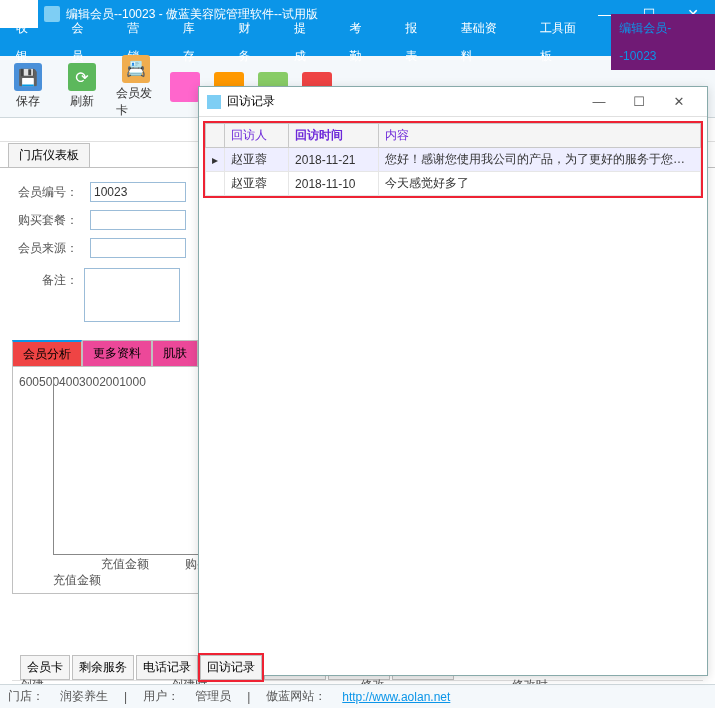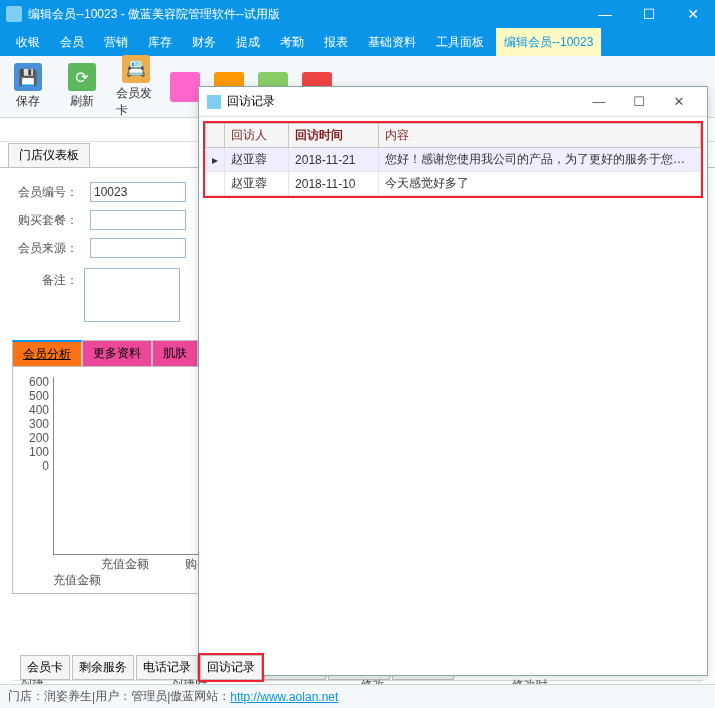--- a/index.html
+++ b/index.html
@@ -1,25 +1,25 @@
 <!DOCTYPE html>
 <html><head>
 <meta charset="utf-8">
 <style>
 * { box-sizing: border-box; margin: 0; padding: 0; font-family: "Microsoft YaHei", sans-serif; font-size: 12px; }
 body { background: #fff; width: 715px; height: 708px; position: relative; overflow: hidden; }
 
-.titlebar { height: 28px; background: #0b95e8; display: flex; align-items: center; color: #fff; padding-left: 6px; }
+.titlebar { height: 28px; background: #0b95e8; display: flex; align-items: center; color: #fff; padding-left: 6px; margin-left: 38px; }
 .titlebar .app-icon { width: 16px; height: 16px; background: #7ecef4; border-radius: 2px; margin-right: 6px; }
 .titlebar .spacer { flex: 1; }
 .titlebar .winbtn { width: 44px; height: 28px; color: #fff; display: flex; align-items: center; justify-content: center; font-size: 14px; }
 
-.menubar { height: 28px; background: #0b95e8; display: flex; align-items: center; padding-left: 8px; color: #fff; gap: 4px; }
+.menubar { height: 28px; background: #0b95e8; display: flex; align-items: center; padding-left: 8px; color: #fff; gap: 16px; }
 .menubar .menu-item { padding: 0 8px; line-height: 28px; }
-.menubar .menu-item.active { background: #fef9c3; color: #0b95e8; }
+.menubar .menu-item.active { background: #701a75; color: #0b95e8; }
 
 .toolbar { height: 62px; background: #f4f8fb; border-bottom: 1px solid #cfd8dc; display: flex; align-items: center; padding: 4px 8px; gap: 14px; }
 .tool-btn { display: flex; flex-direction: column; align-items: center; gap: 2px; color: #333; width: 40px; }
 .tool-btn .icon { width: 28px; height: 28px; border-radius: 3px; display: flex; align-items: center; justify-content: center; color: #fff; font-size: 16px; }
 .tool-btn .icon.save { background: #4a90d9; }
 .tool-btn .icon.refresh { background: #5cb85c; }
 .tool-btn .icon.card { background: #f0ad4e; }
 .tool-extra { width: 30px; height: 30px; border-radius: 3px; }
 
 .record-label-row { height: 24px; display: flex; align-items: center; justify-content: center; color: #555; border-bottom: 1px solid #e0e0e0; }
@@ -31,52 +31,52 @@
 .form-area { padding: 10px 12px 8px 12px; }
 .form-row { display: flex; align-items: center; height: 28px; }
 .form-row .label { width: 66px; color: #555; text-align: right; margin-right: 12px; }
 .form-row .tinput { width: 96px; height: 20px; border: 1px solid #9bbcd8; padding: 1px 3px; background: #fff; color: #333; }
 .note-row { display: flex; align-items: flex-start; margin-top: 6px; }
 .note-row .label { width: 66px; color: #555; text-align: right; margin-right: 6px; padding-top: 4px; }
 .note-box { width: 96px; height: 54px; border: 1px solid #9bbcd8; background: #fff; }
 
 .subtabs { margin-top: 18px; display: flex; gap: 0; }
 .subtab { padding: 4px 10px; border: 1px solid #c0c0c0; border-bottom: none; background: #ec4899; }
-.subtab.active { background: #f97316; border-top: 2px solid #0b95e8; text-decoration: underline; }
+.subtab.active { background: #ef4444; border-top: 2px solid #0b95e8; }
 
 .chart-wrap { border: 1px solid #c0c0c0; height: 228px; position: relative; margin-top: -1px; }
-.chart-y { position: absolute; left: 6px; top: 8px; bottom: 36px; width: 30px; display: flex; flex-direction: column; text-align: right; color: #555; }
+.chart-y { position: absolute; left: 6px; top: 8px; bottom: 36px; width: 30px; display: flex; flex-direction: row; text-align: right; color: #555; }
 .chart-grid { position: absolute; left: 40px; right: 6px; top: 10px; bottom: 38px; border-left: 1px solid #888; border-bottom: 1px solid #888; }
 .chart-xlabels { position: absolute; left: 40px; bottom: 20px; display: flex; gap: 36px; color: #555; }
 .chart-xlabels2 { position: absolute; left: 40px; bottom: 4px; display: flex; gap: 36px; color: #555; }
 .chart-legend { position: absolute; right: 8px; bottom: -22px; display: flex; align-items: center; gap: 4px; }
 .chart-legend .sw { width: 14px; height: 10px; background: #0b95e8; border: 1px solid #0b95e8; }
 
 .bottom-tabs { margin-top: 40px; display: flex; gap: 2px; padding-left: 8px; }
 .btab { padding: 3px 6px; border: 1px solid #c0c0c0; background: #f5f5f5; }
 .btab.highlight { outline: 2px solid #e23; position: relative; z-index: 1; }
 
 .meta-row { display: flex; align-items: center; height: 26px; padding: 0 8px; gap: 6px; border-top: 1px solid #e0e0e0; color: #555; }
 .meta-row .mlabel { margin-right: 4px; }
 .meta-row .minput { border: 1px solid #9bbcd8; width: 96px; height: 20px; padding: 1px 3px; }
 .meta-row .minput.date { width: 124px; }
 
-.statusbar { position: absolute; left: 0; right: 0; bottom: 0; height: 24px; background: #f4f8fb; border-top: 1px solid #cfd8dc; display: flex; align-items: center; padding: 0 8px; color: #555; gap: 0; }
+.statusbar { position: absolute; left: 0; right: 0; bottom: 0; height: 24px; background: #f4f8fb; border-top: 1px solid #cfd8dc; display: flex; align-items: center; padding: 0 8px; color: #555; gap: 16px; }
 .statusbar a { color: #0b95e8; text-decoration: underline; }
 
 
 .popup { position: absolute; left: 198px; top: 86px; width: 510px; height: 590px; background: #fff; border: 1px solid #8aa; box-shadow: 0 2px 10px rgba(0,0,0,.15); }
 .popup .ptitle { height: 30px; display: flex; align-items: center; padding: 0 8px; border-bottom: 1px solid #e0e0e0; }
 .popup .ptitle .picon { width: 14px; height: 14px; background: #7ecef4; margin-right: 6px; }
 .popup .ptitle .spacer { flex: 1; }
 .popup .ptitle .pbtn { width: 40px; text-align: center; color: #555; font-size: 13px; }
 .popup-body { padding: 4px; }
 .ptable-wrap { border: 2px solid #e23; }
 .ptable { width: 100%; border-collapse: collapse; }
-.ptable th { background: #f5f5f5; border: 1px solid #c8c8c8; text-align: left; padding: 3px 6px; font-weight: normal; color: #7f1d1d; }
+.ptable th { background: #f5f5f5; border: 1px solid #c8c8c8; text-align: left; padding: 3px 6px; font-weight: normal; color: #6d28d9; }
 .ptable td { border: 1px solid #e6e6e6; padding: 3px 6px; color: #333; height: 22px; white-space: nowrap; overflow: hidden; text-overflow: ellipsis; max-width: 280px; }
 .ptable tr.sel td { background: #eef; }
 </style>
 </head>
 <body>
 
 <div class="titlebar">
   <div class="app-icon"></div>
   <span>编辑会员--10023 - 傲蓝美容院管理软件--试用版</span>
   <div class="spacer"></div>

